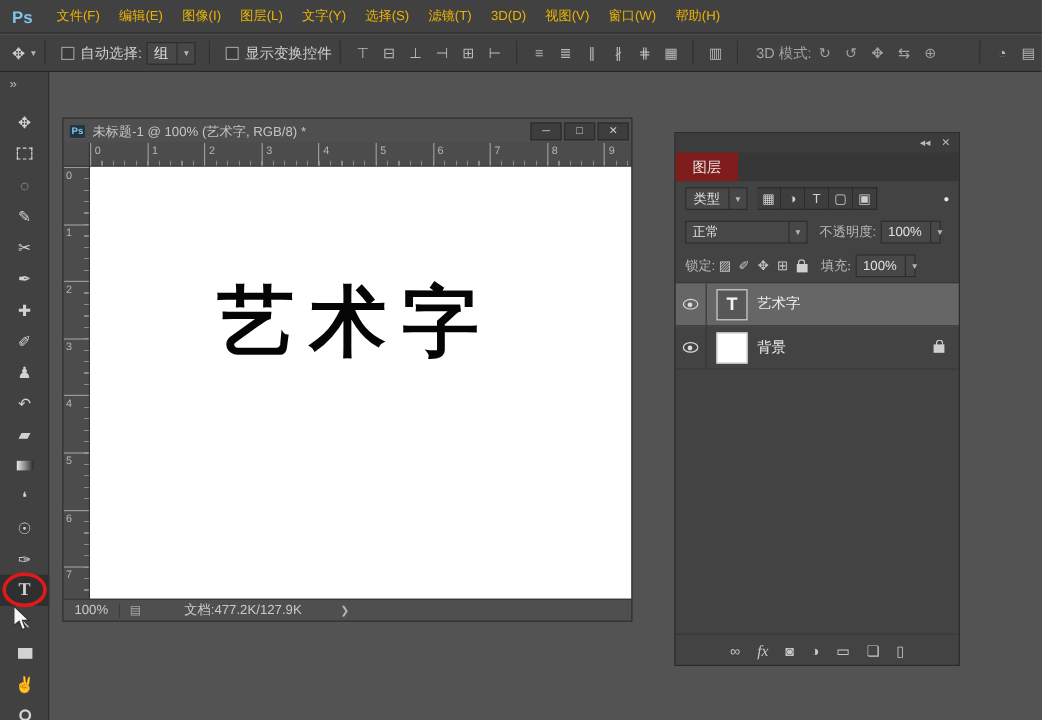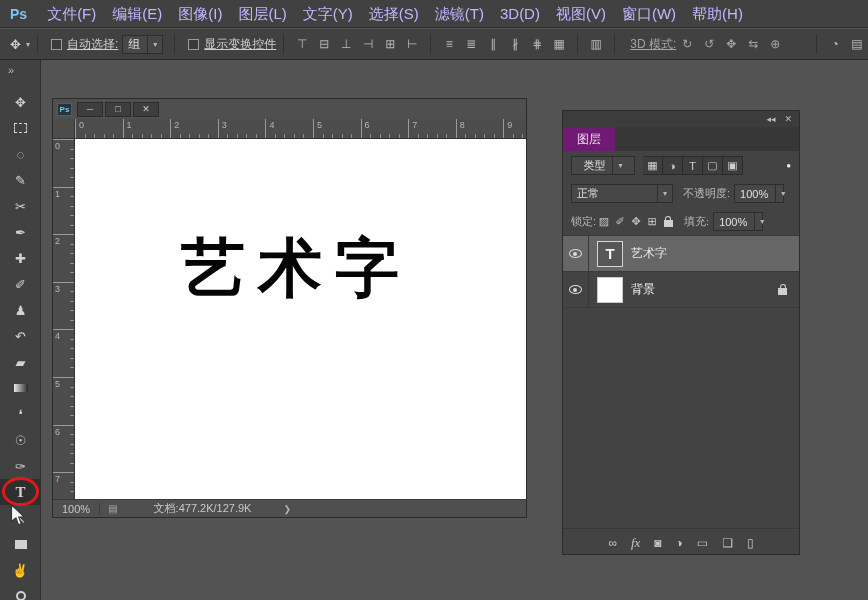--- a/index.html
+++ b/index.html
@@ -11,29 +11,29 @@
   html,body{margin:0;padding:0;}
   body{
     width:868px;height:600px;position:relative;overflow:hidden;
     background:#535353;color:#d6d6d6;
     font-family:"Liberation Sans",sans-serif;
   }
   
   .menubar{position:absolute;left:0;top:0;width:868px;height:28px;background:#414141;
     border-bottom:1px solid #2d2d2d;display:flex;align-items:center;}
   .logo{color:var(--logo_blue);font-weight:bold;font-size:14px;padding:0 12px 0 10px;}
-  .menu-item{font-size:15px;color:#c4b5fd;padding:0 8px;line-height:28px;white-space:nowrap;cursor:default;}
+  .menu-item{font-size:11px;color:#eab308;padding:0 8px;line-height:28px;white-space:nowrap;cursor:default;}
   
   .optionsbar{position:absolute;left:0;top:29px;width:868px;height:31px;background:#414141;
     border-bottom:1px solid #282828;display:flex;align-items:center;font-size:12px;color:#c9c9c9;padding-left:8px;}
   .vsep{width:1px;height:20px;background:#313131;margin:0 7px;flex:none;}
   .opt-icon{font-size:13px;color:#cfcfcf;padding:0 2px;}
   .dd-caret{font-size:8px;color:#b5b5b5;margin-left:3px;}
   .checkbox{width:11px;height:11px;border:1px solid #9b9b9b;background:#3a3a3a;margin:0 5px 0 6px;flex:none;}
-  .opt-label{color:#cfcfcf;white-space:nowrap;text-decoration:underline;}
+  .opt-label{color:#cfcfcf;white-space:nowrap;}
   .dropdown{height:19px;background:#474747;border:1px solid #2d2d2d;display:inline-flex;
     align-items:center;padding:0 5px;margin:0 4px;white-space:nowrap;color:#e0e0e0;}
   .dropdown .dd-arrow{margin-left:7px;font-size:8px;color:#b5b5b5;border-left:1px solid #2d2d2d;padding-left:5px;align-self:stretch;display:flex;align-items:center;}
   .opt-btn{width:22px;height:20px;display:inline-flex;align-items:center;justify-content:center;
     color:#b9b9b9;font-size:12px;flex:none;}
   .dim{color:#a3a3a3;}
   
   .toolstrip{position:absolute;left:0;top:60px;width:41px;bottom:0;background:#414141;border-right:1px solid #2f2f2f;}
   .strip-header{height:20px;line-height:20px;padding-left:8px;color:#b9b9b9;font-size:11px;letter-spacing:-1px;}
   .tools{margin-top:9px;display:flex;flex-direction:column;}
@@ -79,21 +79,21 @@
   .status-zoom{padding:0 9px;border-right:1px solid #3c3c3c;}
   .status-flag{padding:0 8px;color:#a8a8a8;font-size:10px;}
   .status-doc{margin-left:28px;white-space:nowrap;}
   .status-chevron{margin-left:32px;color:#b5b5b5;font-size:9px;}
   
   .layers-panel{position:absolute;left:562px;top:110px;width:238px;height:445px;background:#434343;
     border:1px solid #2b2b2b;display:flex;flex-direction:column;}
   .panel-header{height:16px;background:#3c3c3c;display:flex;justify-content:flex-end;align-items:center;
     font-size:9px;color:#b9b9b9;padding-right:7px;gap:9px;flex:none;}
   .panel-tabs{height:24px;background:#373737;display:flex;align-items:stretch;flex:none;}
-  .tab{padding:0 14px;background:#701a75;display:flex;align-items:center;font-size:12px;color:#e2e2e2;}
+  .tab{padding:0 14px;background:#7f1d1d;display:flex;align-items:center;font-size:12px;color:#e2e2e2;}
   .ctrl-row{display:flex;align-items:center;padding:5px 8px 4px 8px;font-size:11px;color:#b9b9b9;flex:none;}
   .mini-btn{width:20px;height:19px;display:inline-flex;align-items:center;justify-content:center;
     border:1px solid #2b2b2b;border-left:none;background:#3d3d3d;color:#cfcfcf;font-size:11px;flex:none;}
   .mini-btn:first-of-type{border-left:1px solid #2b2b2b;}
   .lock-ic{width:16px;display:inline-flex;justify-content:center;color:#c6c6c6;font-size:11px;flex:none;}
   .toggle-dot{margin-left:auto;color:#e6e6e6;font-size:8px;}
   .layer-list{flex:1;overflow:hidden;border-top:1px solid #383838;}
   .layer-row{height:36px;display:flex;align-items:center;border-bottom:1px solid #3a3a3a;}
   .layer-row.selected{background:var(--selected_layer_bg);}
   .eye-cell{width:26px;align-self:stretch;display:flex;align-items:center;justify-content:center;
@@ -298,20 +298,21 @@
 
 <div class="red-circle"></div>
 
 <svg class="cursor" width="15" height="22" viewBox="0 0 12 19">
   <path d="M0 0 L0 14 L3.8 11 L6 17 L8.3 16.1 L6.2 10.4 L11 10.4 Z" fill="#f5f5f5" stroke="#333333" stroke-width="0.9"></path>
 </svg>
 
 <div class="docwin">
   <div class="doc-titlebar">
     <span class="doc-psicon">Ps</span>
+    <span class="doc-title">未标题-1 @ 100% (艺术字, RGB/8) *</span>
     <span class="win-btn">─</span>
     <span class="win-btn">□</span>
     <span class="win-btn">✕</span>
   </div>
   <div class="doc-body">
     <div class="ruler-corner"></div>
     <div class="hruler">
 
         <span class="hnum">0</span>
 
@@ -367,21 +368,21 @@
 
 <div class="layers-panel">
   <div class="panel-header">
     <span>◂◂</span>
     <span>✕</span>
   </div>
   <div class="panel-tabs">
     <span class="tab">图层</span>
   </div>
   <div class="ctrl-row">
-    <span class="dropdown" style="width:64px;justify-content:center;margin-left:0;">
+    <span class="dropdown" style="width:52px;justify-content:flex-end;margin-left:0;">
       <span>类型</span>
       <span class="dd-arrow">▾</span>
     </span>
     <span style="width:4px;"></span>
 
       <span class="mini-btn">▦</span>
 
       <span class="mini-btn">◑</span>
 
       <span class="mini-btn">T</span>

